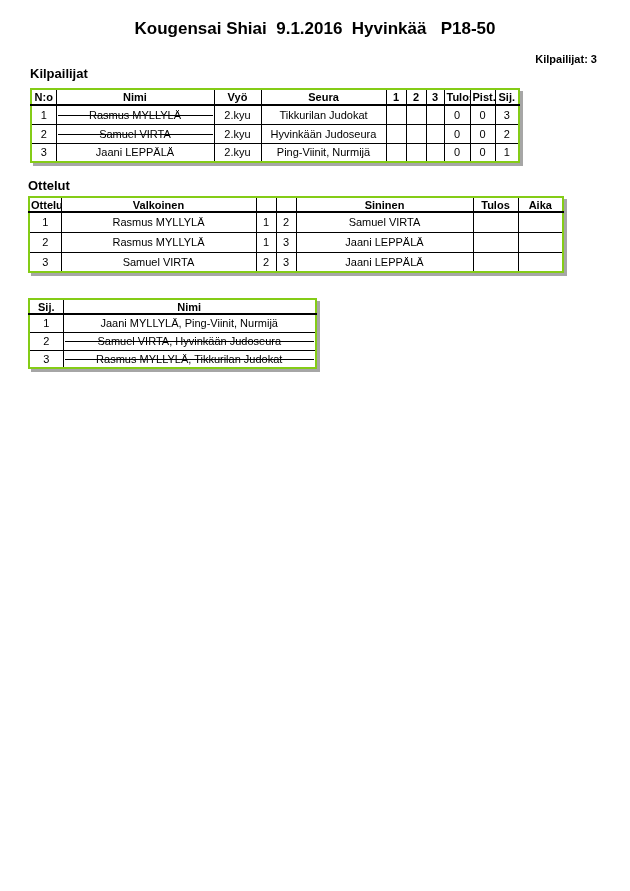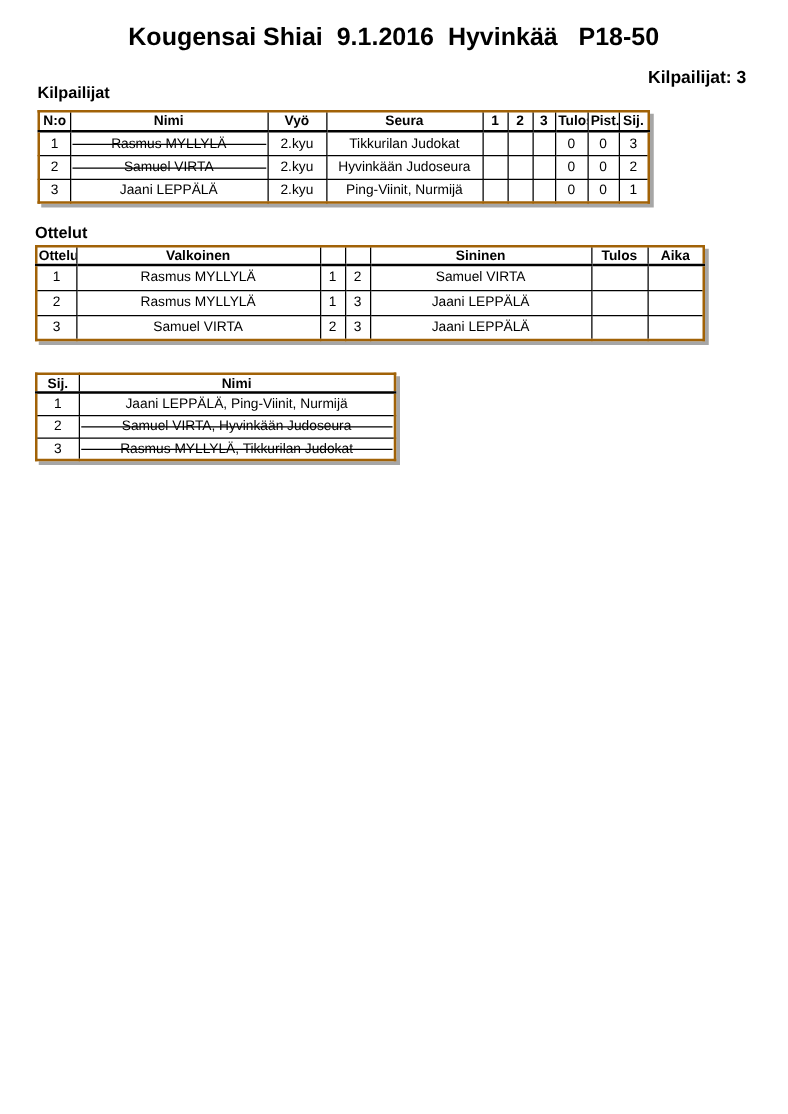--- a/index.html
+++ b/index.html
@@ -13,48 +13,48 @@
     background:#ffffff;
     overflow:hidden;
     margin:0 auto;
   }
 
   .doc-title {
     position:absolute;
     top:19px; left:0;
     width:630px;
     text-align:center;
-    font-size:20px;
+    font-size:17px;
     font-weight:bold;
     white-space:pre;
   }
 
   .competitor-count {
     position:absolute;
     top:53px;
     right:33px;
-    font-size:14px;
+    font-size:11px;
     font-weight:bold;
   }
 
   .section-heading {
     position:absolute;
     font-size:13px;
     font-weight:bold;
   }
   #heading-kilpailijat { top:66px;  left:30px; width:426px; }
   #heading-ottelut     { top:178px; left:28px; width:534px; }
   #heading-tulokset    { top:283px; left:28px; width:287px; }
 
   table.sheet {
     position:absolute;
     border-collapse:collapse;
     table-layout:fixed;
     background:#fff;
-    border:2px solid #a16207;
+    border:2px solid #84cc16;
     box-shadow:3px 3px 0 rgba(0,0,0,0.35);
   }
   table.sheet th, table.sheet td {
     border:1px solid #000;
     font-size:11px;
     white-space:nowrap;
     overflow:hidden;
     padding:0 2px;
     vertical-align:middle;
     position:relative;
@@ -224,21 +224,21 @@
     </colgroup>
     <thead>
       <tr>
         <th class="al">Sij.</th>
         <th>Nimi</th>
       </tr>
     </thead>
     <tbody>
       <tr>
         <td class="ac">1</td>
-        <td class="al name vbottom">Jaani LEPPÄLÄ, Ping-Viinit, Nurmijä</td>
+        <td class="al name vbottom">Jaani MYLLYLÄ, Ping-Viinit, Nurmijä</td>
       </tr>
       <tr>
         <td class="ac">2</td>
         <td class="al name struck">Samuel VIRTA, Hyvinkään Judoseura</td>
       </tr>
       <tr>
         <td class="ac">3</td>
         <td class="al name struck">Rasmus MYLLYLÄ, Tikkurilan Judokat</td>
       </tr>
     </tbody>

